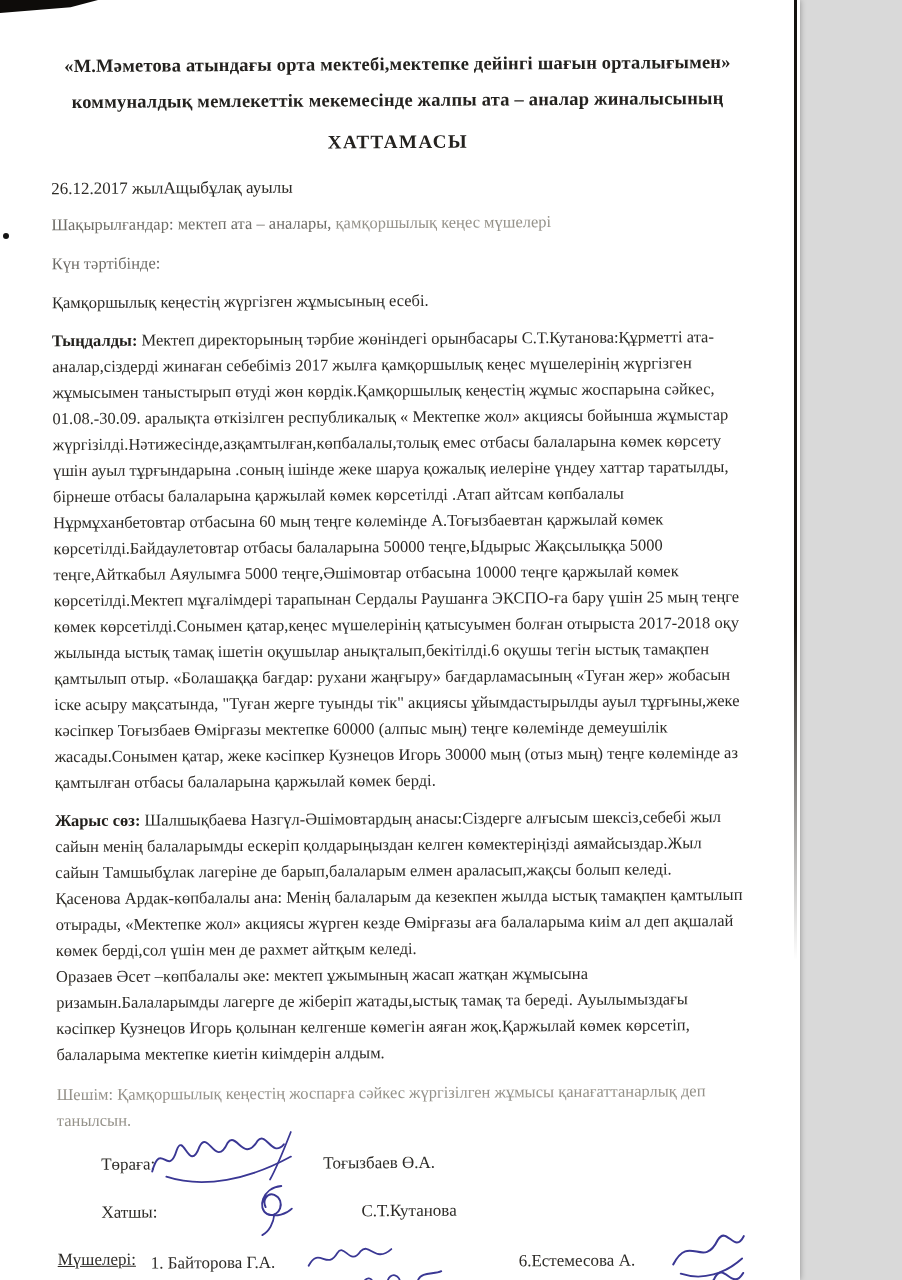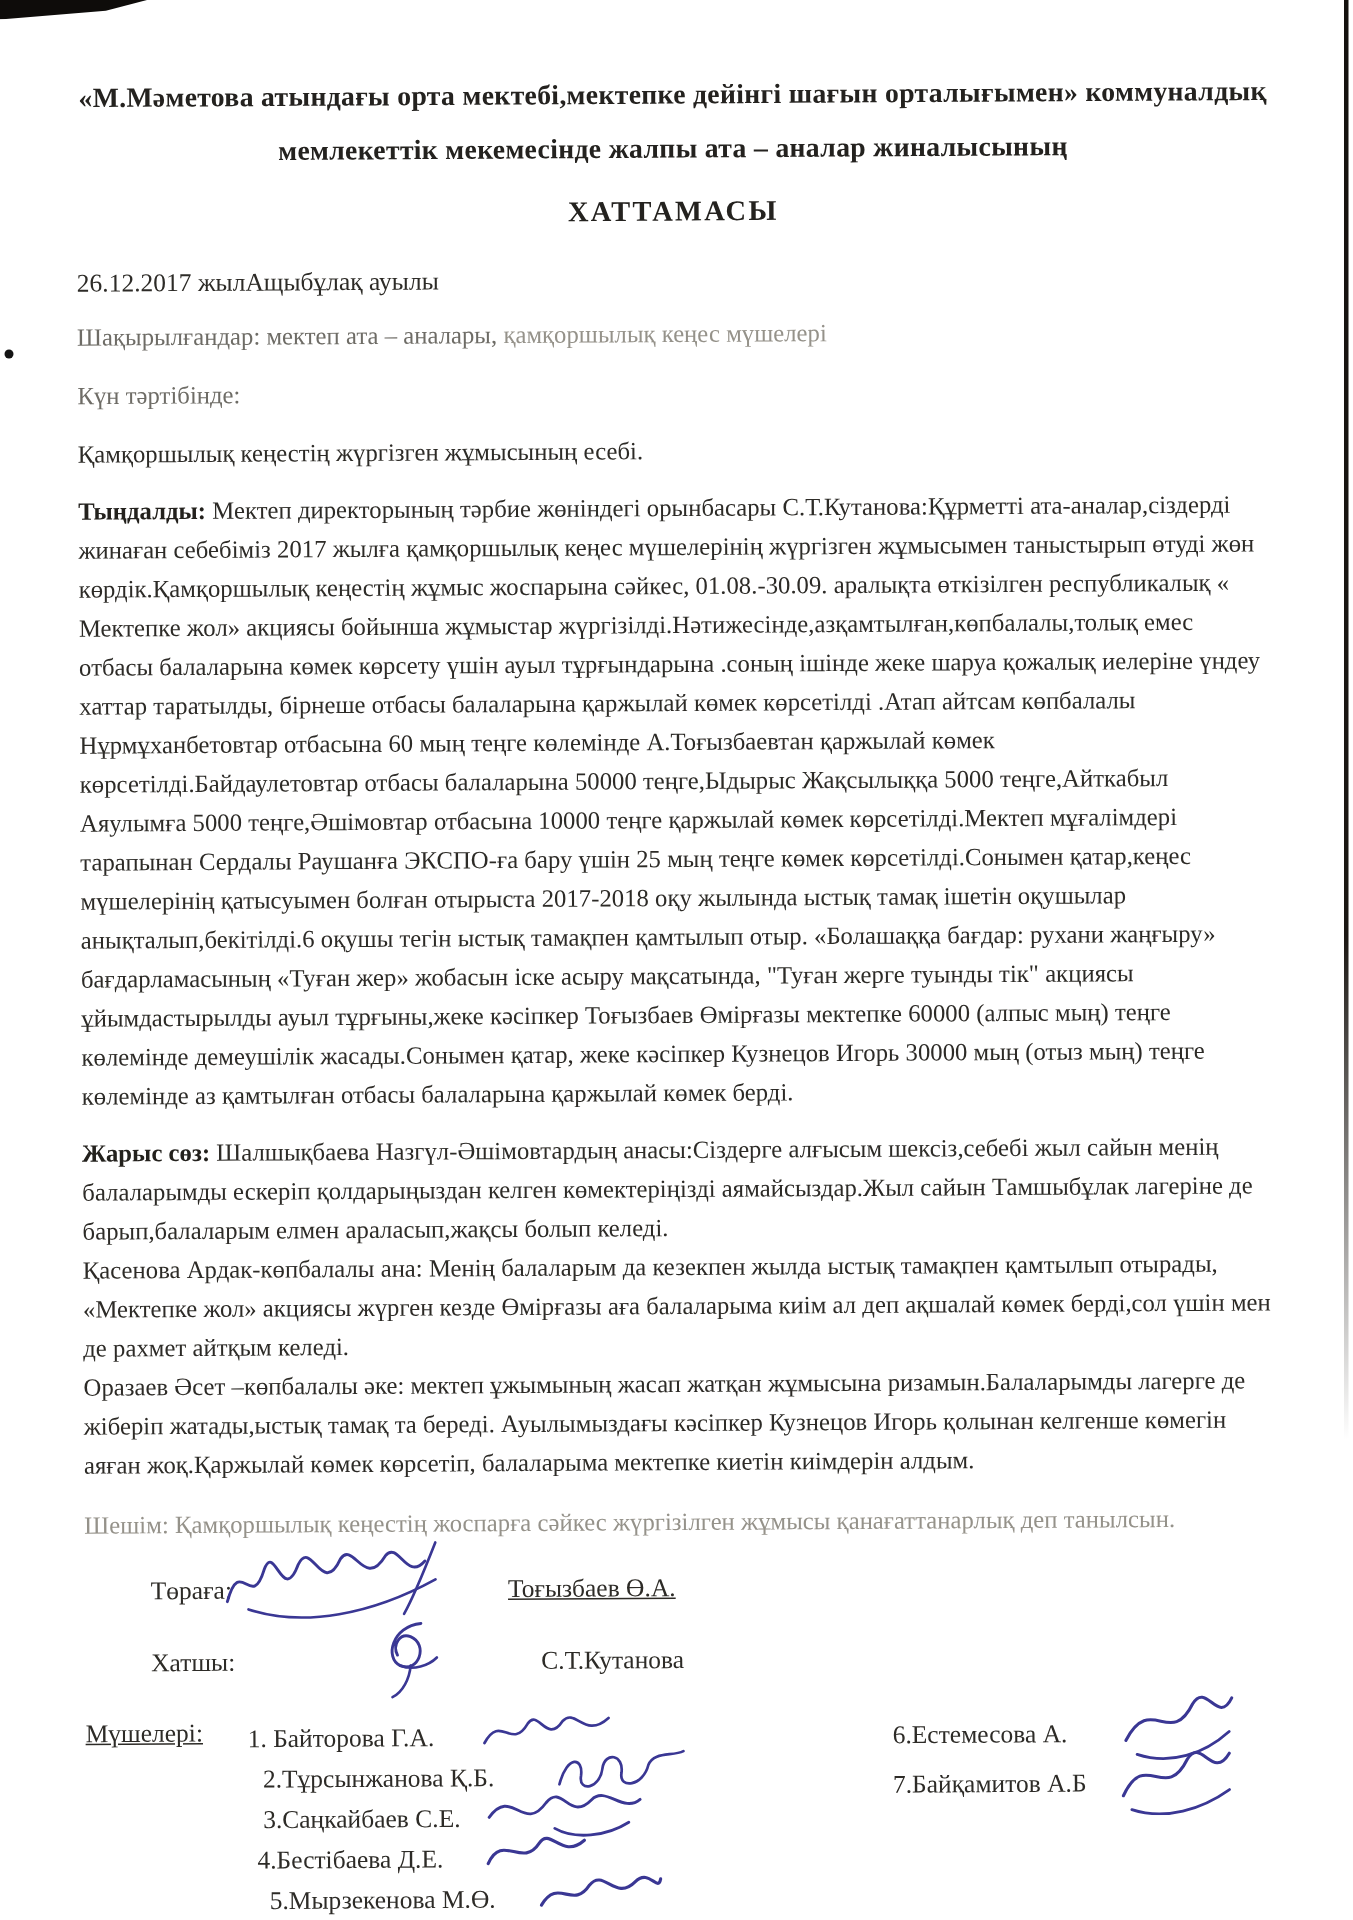--- a/index.html
+++ b/index.html
@@ -1,18 +1,18 @@
 <!DOCTYPE html>
 <html><head>
 <meta charset="utf-8">
 <style>
   html,body{margin:0;padding:0;background:#d9d9d9;}
   .page{
     position:relative;
-    width:902px;height:1280px;
+    width:800px;height:1280px;
     background:#ffffff;
     font-family:"Liberation Serif", serif;
     color:#2d2b27;
     overflow:hidden;
     box-shadow:0 0 6px rgba(0,0,0,.35);
   }
   
   .corner-mark{position:absolute;top:0;left:0;width:98px;height:13px;background:#0e0c0a;
     clip-path:polygon(0 0,100% 0,72% 55%,0 100%);}
   .edge-line{position:absolute;top:0;right:3px;width:3px;height:960px;
@@ -31,21 +31,21 @@
   .lead{font-weight:bold;color:#23211d;text-align:right;}
   .faint{color:#95928a;}
   .half-faint{color:#6e6c66;}
 
   .sig-block{margin-top:10px;}
   .sig-row{display:flex;align-items:center;font-size:17px;}
   .sig-row .label{margin-left:44px;text-align:center;}
   svg.sig{display:block;}
   .sig-chair{margin-left:-16px;margin-top:-16px;}
   .sig-sec{margin-left:92px;margin-top:-6px;}
-  .chair-name{margin-left:28px;text-decoration:underline;}
+  .chair-name{margin-left:12px;}
   .sec-name{margin-left:62px;}
 
   .members{display:flex;margin-top:12px;font-size:17px;}
   .members-label{width:104px;text-decoration:underline;}
   .mcol1{width:432px;}
   .mcol2{margin-left:2px;}
   .mrow{display:flex;align-items:center;height:27px;white-space:nowrap;}
   .mrow .sig{flex:0 0 auto;}
   .ind1{margin-left:4px;}
   .ind2{margin-left:14px;}

